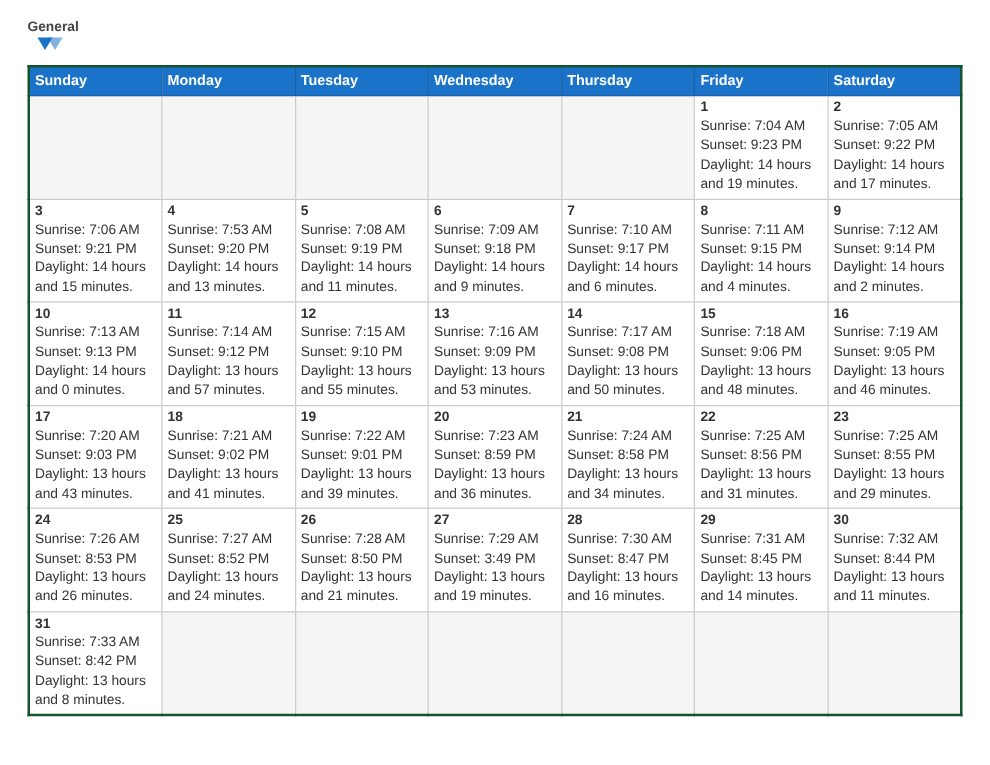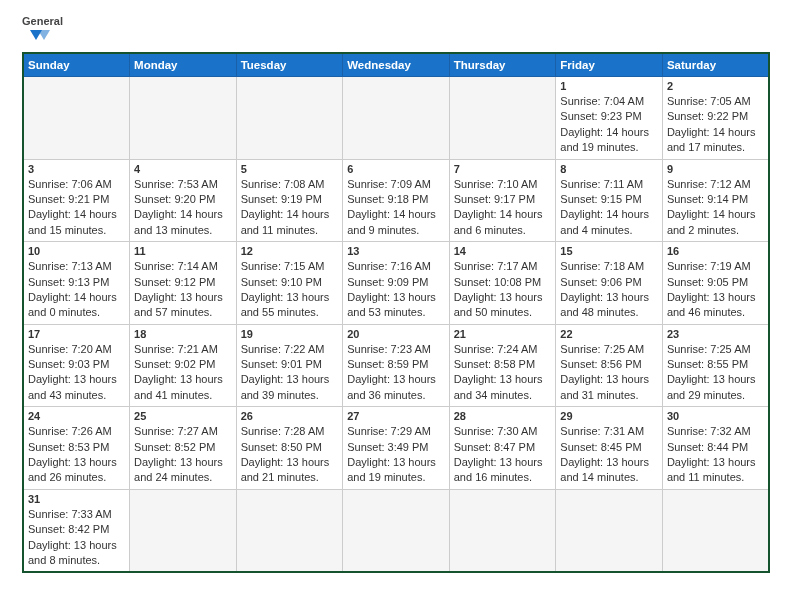--- a/index.html
+++ b/index.html
@@ -198,21 +198,21 @@
           </td>
           <td>
             <div class="day-number">13</div>
             <div class="day-info">Sunrise: 7:16 AM
 Sunset: 9:09 PM
 Daylight: 13 hours and 53 minutes.</div>
           </td>
           <td>
             <div class="day-number">14</div>
             <div class="day-info">Sunrise: 7:17 AM
-Sunset: 10:08 PM
+Sunset: 9:08 PM
 Daylight: 13 hours and 50 minutes.</div>
           </td>
           <td>
             <div class="day-number">15</div>
             <div class="day-info">Sunrise: 7:18 AM
 Sunset: 9:06 PM
 Daylight: 13 hours and 48 minutes.</div>
           </td>
           <td>
             <div class="day-number">16</div>

